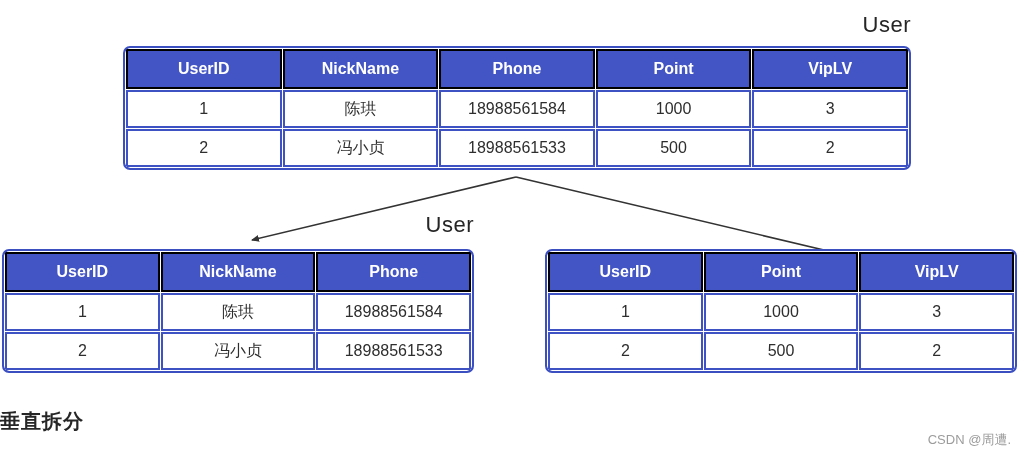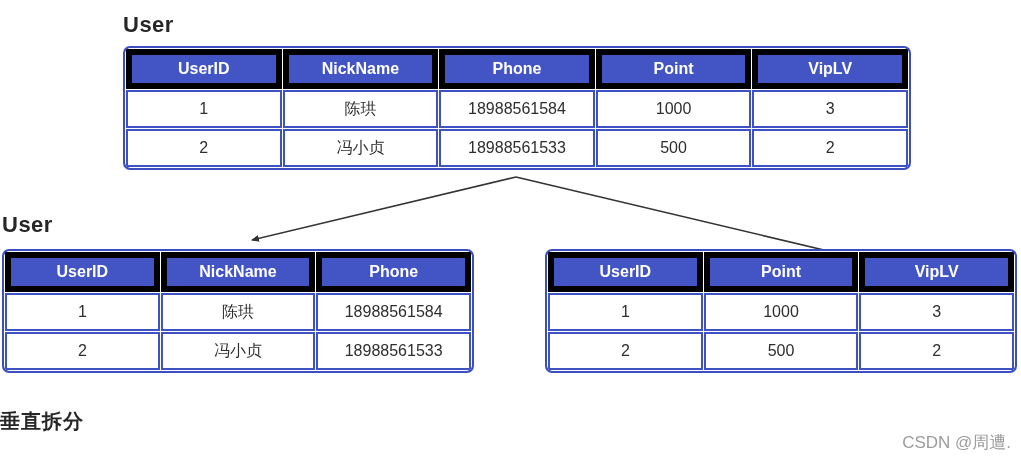--- a/index.html
+++ b/index.html
@@ -5,22 +5,22 @@
   * { box-sizing: border-box; margin: 0; padding: 0; }
   html, body { background: #ffffff; }
   body {
     font-family: "Liberation Sans", "DejaVu Sans", sans-serif;
     width: 1021px; height: 458px; position: relative; overflow: hidden;
   }
   .stage { position: absolute; inset: 0; width: 1021px; height: 458px; background: #ffffff; }
 
   .tbl-title {
     position: absolute;
-    font-size: 22px; font-weight: bold; color: #262626;
-    text-align: left; letter-spacing: 0.5px;
+    font-size: 22px; font-weight: normal; color: #262626;
+    text-align: right; letter-spacing: 0.5px;
   }
   #title-top   { left: 123px; top: 12px;  width: 788px; }
   #title-left  { left: 2px;   top: 212px; width: 472px; }
   #title-right { left: 545px; top: 212px; width: 472px; }
 
   .tbl-wrap {
     position: absolute;
     background: #3c4fc1;
     border: 2px solid #3c4fc1;
     border-radius: 7px;
@@ -34,21 +34,21 @@
     width: 100%;
     table-layout: fixed;
     border-collapse: separate;
     border-spacing: 1px;
     background: #ffffff;
     border-radius: 5px;
   }
   th {
     height: 40px;
     background: #4355c4;
-    border: 6px solid #000000;
+    border: 2px solid #000000;
     color: #ffffff;
     font-size: 16px; font-weight: bold;
     text-align: center; vertical-align: middle;
   }
   td {
     height: 38px;
     background: #ffffff;
     border: 2px solid #3f52c3;
     color: #2e2e2e;
     font-size: 16px;
@@ -58,21 +58,21 @@
   #arrows { position: absolute; left: 0; top: 0; width: 1021px; height: 458px; pointer-events: none; }
 
   #caption {
     position: absolute; left: 0; top: 408px; width: 1000px;
     text-align: left;
     font-size: 20px; font-weight: bold; color: #262626;
     letter-spacing: 1px;
   }
   #watermark {
     position: absolute; right: 10px; top: 431px;
-    font-size: 17px; color: #9c9c9c;
+    font-size: 13px; color: #9c9c9c;
   }
 </style>
 </head>
 <body>
 
 <div class="stage">
 
   <div class="tbl-title" id="title-top">User</div>
   <div class="tbl-title" id="title-left">User</div>
 

